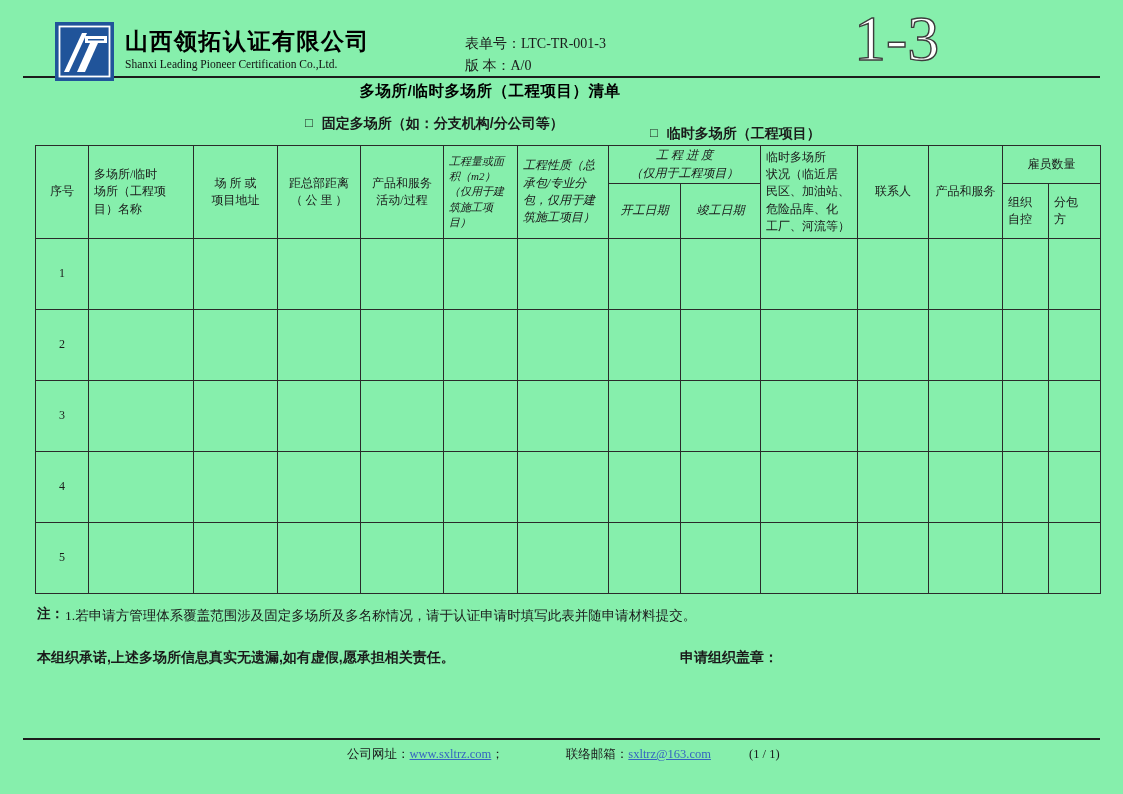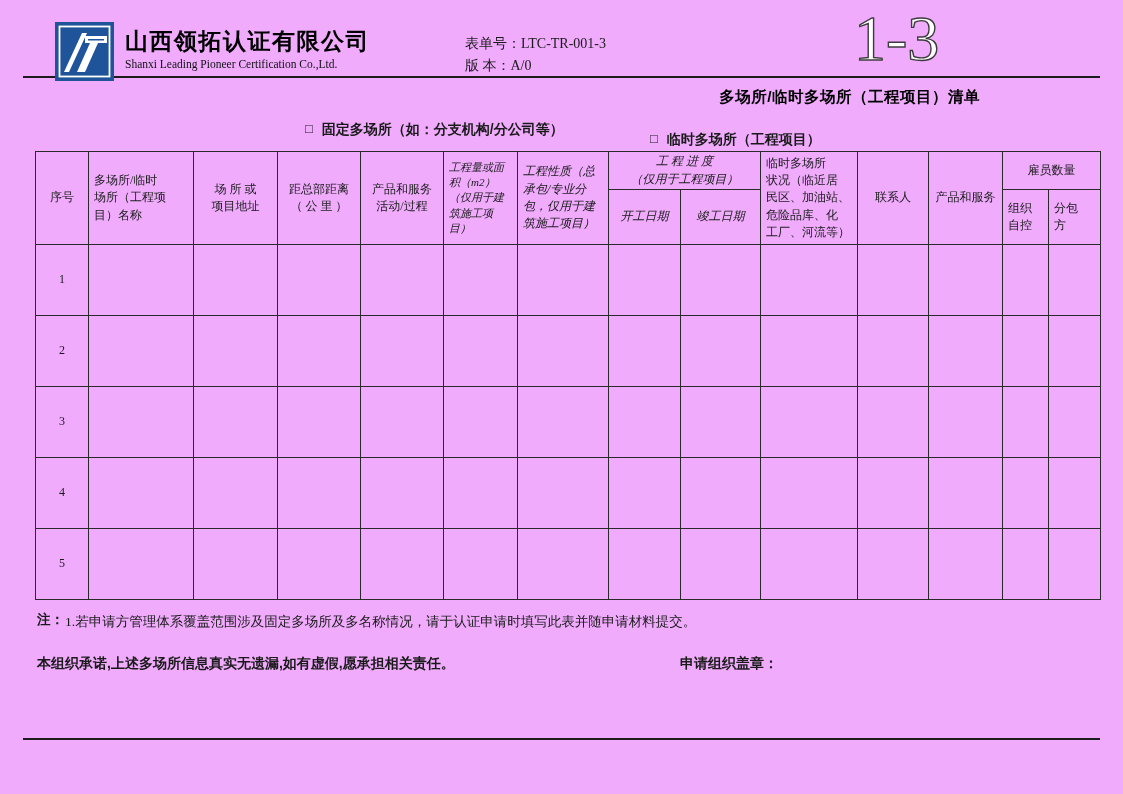--- a/index.html
+++ b/index.html
@@ -1,36 +1,36 @@
 <!DOCTYPE html>
 <html><head>
 <meta charset="utf-8">
 <style>
   * { margin:0; padding:0; box-sizing:border-box; }
   body { background:#e8e8e8; }
   .page {
     position:relative; width:1123px; height:794px; margin:0 auto;
-    background:#f0abfc; overflow:hidden;
+    background:#86efac; overflow:hidden;
     font-family:"Liberation Serif","DejaVu Serif",serif; color:#1a1a1a;
   }
   
   .hdr { position:relative; height:76px; }
   .logo { position:absolute; left:55px; top:22px; width:59px; height:59px; }
   .co-zh {
     position:absolute; left:125px; top:26px;
     font-family:"Liberation Sans","DejaVu Sans",sans-serif;
     font-weight:bold; font-size:23px; letter-spacing:1.5px; color:#000;
   }
   .co-en { position:absolute; left:125px; top:58px; font-size:11.5px; color:#111; }
   .meta { position:absolute; left:465px; top:33px; font-size:14px; line-height:1.6; }
   .meta .row { white-space:nowrap; }
   .pagecode { position:absolute; left:850px; top:4px; width:140px; height:70px; }
   .rule { margin-left:23px; width:1077px; height:2px; background:#1c1c1c; }
   
-  .titlewrap { width:980px; text-align:right; margin-top:9px; }
+  .titlewrap { width:980px; text-align:center; margin-top:3px; }
   .title {
     font-family:"Liberation Sans","DejaVu Sans",sans-serif;
     font-weight:bold; font-size:15.5px; letter-spacing:0.5px; color:#000;
   }
   .cbrow { position:relative; height:24px; margin-top:11px;
     font-family:"Liberation Sans","DejaVu Sans",sans-serif;
     font-weight:bold; font-size:14px; }
   .cb1 { position:absolute; left:305px; top:2px; }
   .cb2 { position:absolute; left:650px; top:12px; }
   .cbox { display:inline-block; margin-right:9px; font-weight:normal; font-size:13px; transform:translateY(-1px); }
@@ -247,14 +247,17 @@
       <div>1.若申请方管理体系覆盖范围涉及固定多场所及多名称情况，请于认证申请时填写此表并随申请材料提交。</div>
     </div>
   </div>
 
   <div class="commit">
     <span>本组织承诺,上述多场所信息真实无遗漏,如有虚假,愿承担相关责任。</span>
     <span class="stamp">申请组织盖章：</span>
   </div>
 
   <div class="f-rule"></div>
+  <div class="footer">
+    <span>公司网址：</span><a href="#">www.sxltrz.com</a><span>；</span><span class="gap1"></span><span>联络邮箱：</span><a href="#">sxltrz@163.com</a><span class="gap2"></span><span>(1 / 1)</span>
+  </div>
 
 </div>
 
 </body></html>

